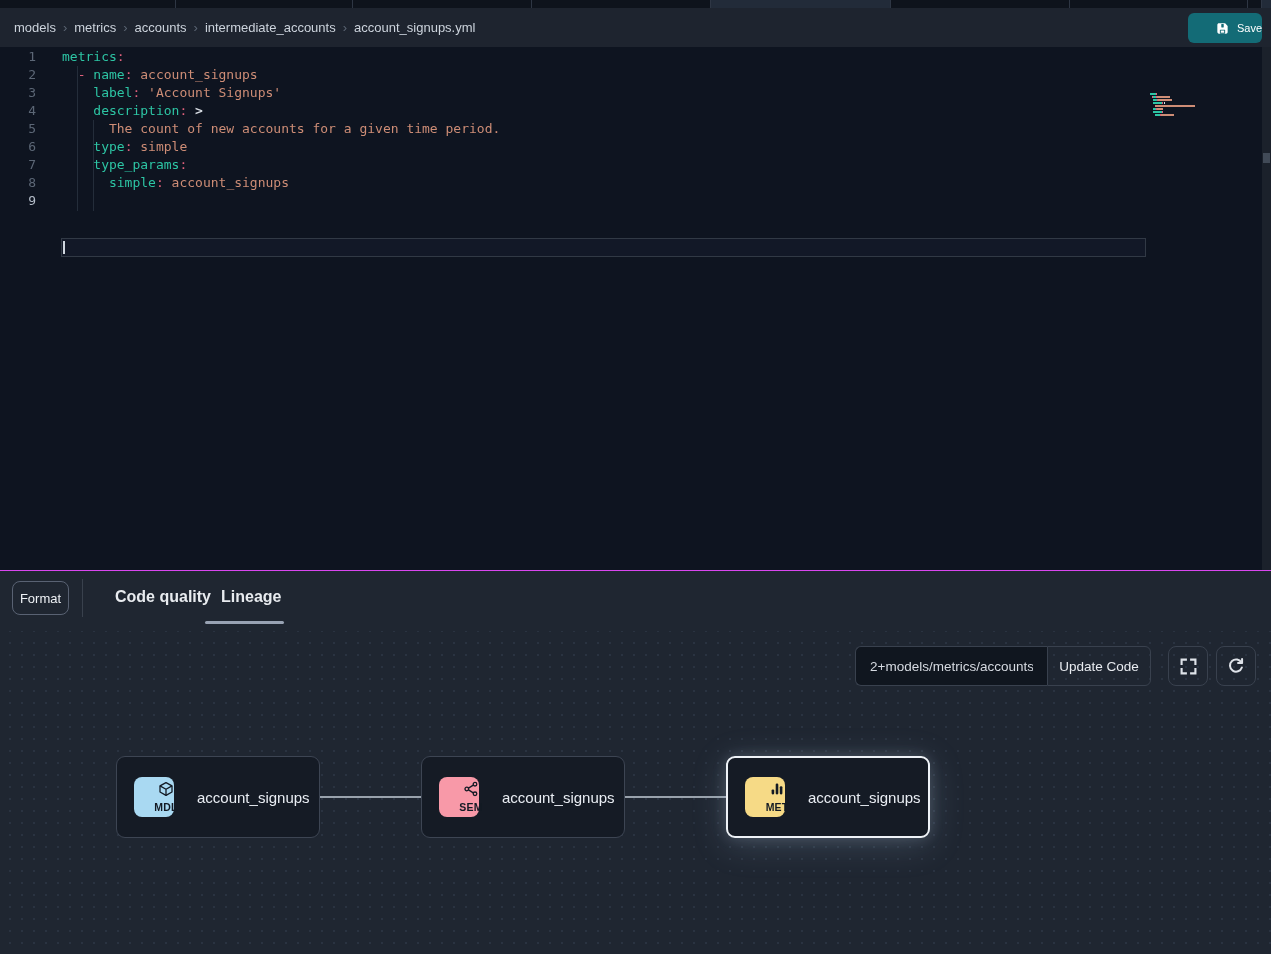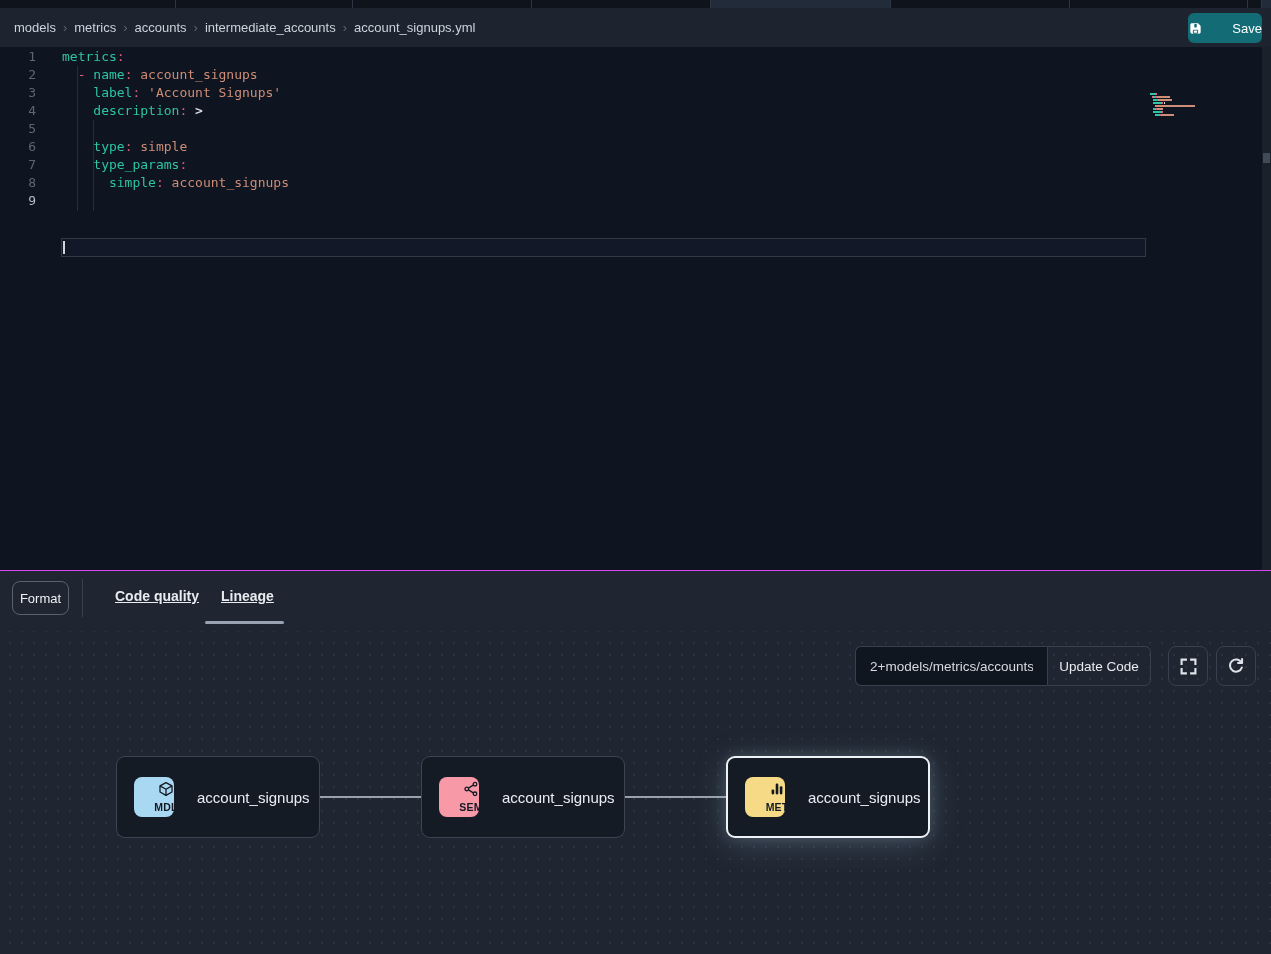--- a/index.html
+++ b/index.html
@@ -14,22 +14,22 @@
   .tabseg { height:8px; border-right:1px solid #2e3644; background:#0e131c; }
   .tabseg.active { background:#222b39; }
   
   #crumbbar { position:absolute; left:0; top:8px; width:1271px; height:39px; background:#1e242f; }
   #breadcrumb { position:absolute; left:14px; top:0; height:39px; display:flex; align-items:center; font-size:13px; color:#ccd3dc; }
   .crumb { white-space:pre; }
   .crumb-sep { color:#5a6472; margin:0 7px; font-size:13px; }
   #save-btn {
     position:absolute; right:9px; top:5px; width:74px; height:30px;
     background:#136b76; border:none; border-radius:6px; color:#fff;
-    display:flex; align-items:center; justify-content:space-between; gap:7px;
-    font-size:13px; font-family:"Liberation Sans", sans-serif; cursor:pointer;
+    display:flex; align-items:center; justify-content:flex-end; gap:7px;
+    font-size:11px; font-family:"Liberation Sans", sans-serif; cursor:pointer;
   }
   
   #editor { position:absolute; left:0; top:47px; width:1262px; height:523px; background:#0e1420;
             font-family:"DejaVu Sans Mono", monospace; font-size:13px; }
   #editor-scrollgutter { position:absolute; left:1262px; top:47px; width:9px; height:523px; background:#1b212b; }
   #editor-scrollthumb { position:absolute; left:1263px; top:153px; width:7px; height:10px; background:#414a57; }
   .codeline { position:absolute; left:0; height:18px; width:1262px; display:flex; }
   .lnum { position:absolute; left:0; width:36px; text-align:right; color:#5c6776; height:18px; line-height:18px; }
   .lnum.cur { color:#b4bdc9; }
   .ltext { position:absolute; left:62px; height:18px; line-height:18px; white-space:pre; }
@@ -45,21 +45,21 @@
   .mm-row { position:absolute; height:2px; }
   .mm-seg { position:absolute; height:2px; top:0; }
   
   #panel { position:absolute; left:0; top:570px; width:1271px; height:396px; background:#1f2631; border-top:1px solid #d946ef; }
   #format-btn {
     position:absolute; left:12px; top:10px; width:57px; height:34px;
     background:transparent; border:1px solid #596273; border-radius:8px;
     color:#eef1f5; font-size:13px; font-family:"Liberation Sans", sans-serif; cursor:pointer;
   }
   #panel-divider { position:absolute; left:82px; top:8px; width:1px; height:38px; background:#39414d; }
-  .panel-tab { position:absolute; top:17px; font-size:14px; font-weight:bold; color:#e8ebef; cursor:pointer; background:none; border:none; font-family:"Liberation Sans", sans-serif;text-decoration:underline; }
+  .panel-tab { position:absolute; top:17px; font-size:16px; font-weight:bold; color:#e8ebef; cursor:pointer; background:none; border:none; font-family:"Liberation Sans", sans-serif; }
   #tab-underline { position:absolute; left:205px; top:50px; width:79px; height:3px; background:#98a2b3; border-radius:2px; }
   
   #canvas {
     position:absolute; left:0; top:60px; width:1271px; height:884px;
     background-image:radial-gradient(circle, #2a3341 1px, transparent 1.2px);
     background-size:12px 12px; background-position:4px 6px;
   }
   
   #filter-group { position:absolute; left:855px; top:15px; height:40px; display:flex; }
   #filter-input {
@@ -149,21 +149,21 @@
         <div class="codeline" style="top: 37px;">
           <span class="lnum">3</span>
           <span class="ltext"><span>    </span><span class="tok-key">label</span><span class="tok-punct">:</span><span class="tok-str"> 'Account Signups'</span></span>
         </div>
         <div class="codeline" style="top: 55px;">
           <span class="lnum">4</span>
           <span class="ltext"><span>    </span><span class="tok-key">description</span><span class="tok-punct">:</span><span> </span><span class="tok-plain">&gt;</span></span>
         </div>
         <div class="codeline" style="top: 73px;">
           <span class="lnum">5</span>
-          <span class="ltext"><span>      </span></span>
+          <span class="ltext"><span>      </span><span class="tok-str">The count of new accounts for a given time period.</span></span>
         </div>
         <div class="codeline" style="top: 91px;">
           <span class="lnum">6</span>
           <span class="ltext"><span>    </span><span class="tok-key">type</span><span class="tok-punct">:</span><span class="tok-str"> simple</span></span>
         </div>
         <div class="codeline" style="top: 109px;">
           <span class="lnum">7</span>
           <span class="ltext"><span>    </span><span class="tok-key">type_params</span><span class="tok-punct">:</span></span>
         </div>
         <div class="codeline" style="top: 127px;">

